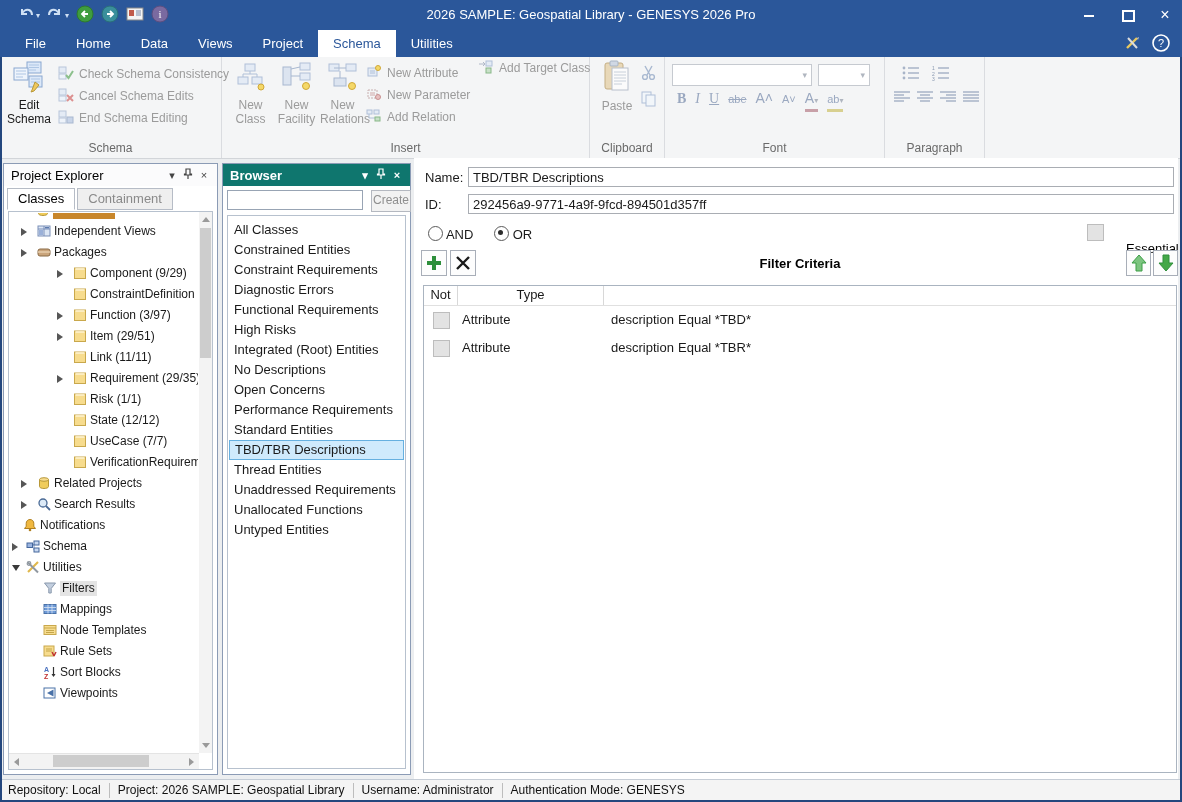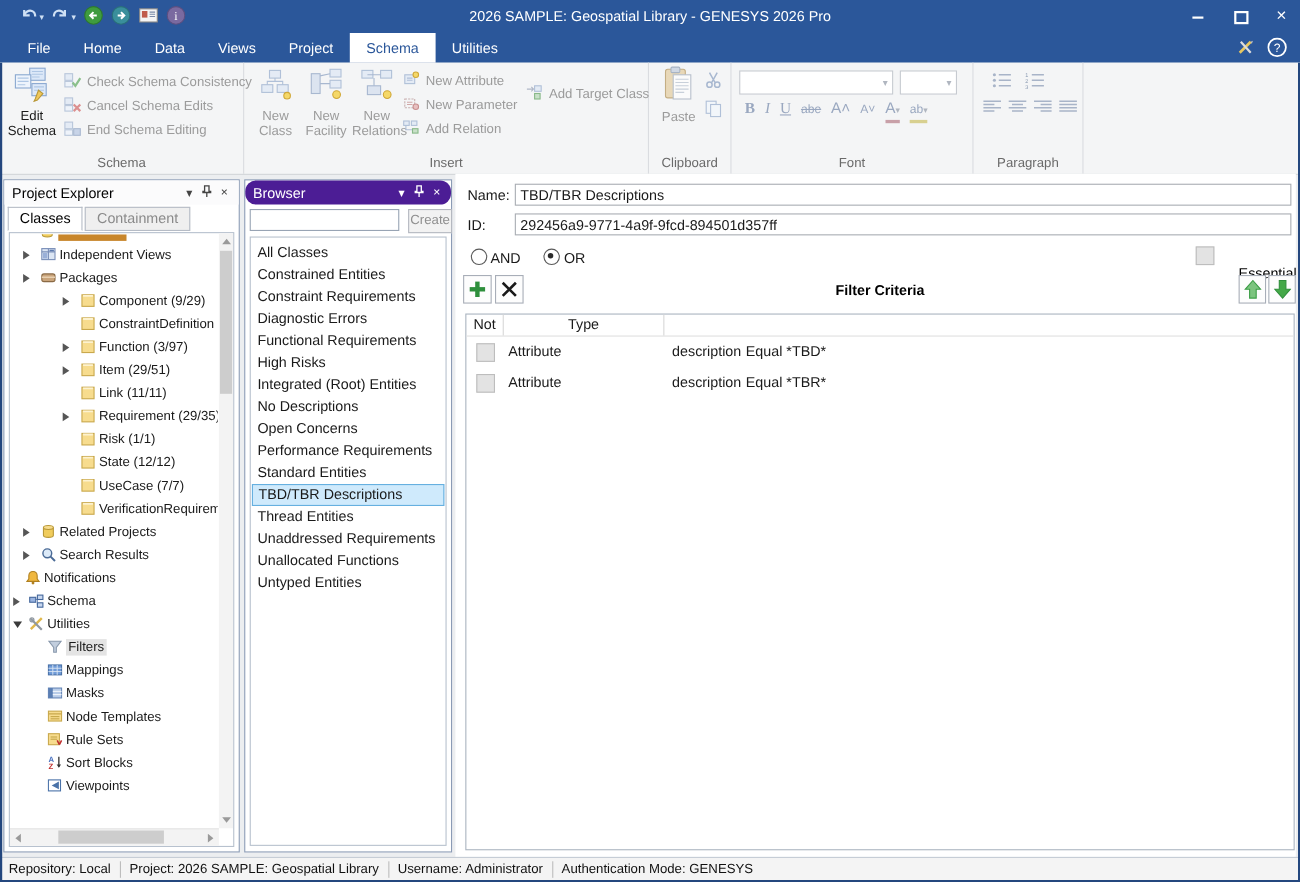--- a/index.html
+++ b/index.html
@@ -32,21 +32,21 @@
   .cmdrow{display:flex;align-items:center;gap:5px;height:22px;font-size:12px;color:#9b9b9b;white-space:nowrap;}
   .combo{height:20px;border:1px solid #c6cad0;background:#fff;position:relative;}
   .combo .arrow{position:absolute;right:4px;top:5px;color:#b0b6c0;font-size:9px;}
   .fbtn{color:#9aa8c0;font-size:14px;line-height:22px;}
   
   .panel{position:absolute;background:#ffffff;border:1px solid #8b9bb5;box-sizing:border-box;}
   .p-header{height:22px;display:flex;align-items:center;padding:0 5px 0 7px;font-size:13px;}
   .p-header .ph-title{flex:1;white-space:nowrap;}
   .ph-ico{width:16px;text-align:center;color:#444;font-size:11px;}
   .pe-header{background:#fbfbfc;color:#000;}
-  .br-header{background:#4c1d95;color:#fff;font-weight:normal;border-radius:10px;}
+  .br-header{background:#0f766e;color:#fff;font-weight:bold;}
   .br-header .ph-ico{color:#fff;}
   .pe-tabs{position:absolute;left:3px;top:24px;height:22px;display:flex;font-size:13px;}
   .pe-tab{padding:2px 10px 0 10px;border:1px solid #b6bcc6;margin-right:2px;}
   .pe-tab.active{background:#fff;border-bottom:1px solid #fff;color:#000;}
   .pe-tab.inactive{background:#efefef;color:#8a8a8a;}
   .pe-body{position:absolute;left:4px;right:4px;top:47px;bottom:4px;border:1px solid #b7c1ce;background:#fff;overflow:hidden;}
   .tree{position:absolute;left:1px;top:1px;right:14px;bottom:16px;overflow:hidden;}
   .trow{height:21px;position:relative;white-space:nowrap;font-size:12px;}
   .texp{position:absolute;top:7px;width:0;height:0;}
   .texp.collapsed{border-top:4px solid transparent;border-bottom:4px solid transparent;border-left:6px solid #565656;}
@@ -252,21 +252,21 @@
           <div class="cmdrow">
             <span><svg width="16" height="16" viewBox="0 0 16 16">
                 <rect x="1" y="2" width="5" height="4" fill="#e4ebf5" stroke="#b0c0d8"></rect>
                 <rect x="8" y="2" width="5" height="4" fill="#e4ebf5" stroke="#b0c0d8"></rect>
                 <path d="M3 6v4h8" stroke="#b0c0d8" fill="none"></path>
                 <rect x="9" y="9" width="5" height="4" fill="#c8e0c8" stroke="#88b888"></rect>
               </svg></span>
             <span>Add Relation</span>
           </div>
         </div>
-        <div class="cmdrow" style="position: absolute; left: 256px; top: 17px;">
+        <div class="cmdrow" style="position: absolute; left: 256px; top: 0;">
           <span><svg width="16" height="16" viewBox="0 0 16 16">
               <path d="M1 5h6M5 3l2 2-2 2" stroke="#b0b8c8" fill="none"></path>
               <rect x="8" y="2" width="6" height="5" fill="#e4ebf5" stroke="#b0c0d8"></rect>
               <rect x="8" y="9" width="5" height="5" fill="#c8e0c8" stroke="#88b888"></rect>
             </svg></span>
           <span>Add Target Class</span>
         </div>
         <div class="rgroup-label">Insert</div>
       </div>
       <div class="rgroup" style="width: 75px;">
@@ -503,28 +503,20 @@
           </div>
           <div class="trow">
             <span class="tico" style="left: 33px;"><svg width="14" height="14" viewBox="0 0 14 14">
                 <rect x="1" y="2.5" width="12" height="9" fill="#6f9bd8" stroke="#4a72a8"></rect>
                 <path d="M1 5.5h12M1 8.5h12M5 2.5v9M9 2.5v9" stroke="#dce6f4" stroke-width=".8"></path>
               </svg></span>
             <span class="tlabel" style="left: 50px;">Mappings</span>
           </div>
           <div class="trow">
             <span class="tico" style="left: 33px;"><svg width="14" height="14" viewBox="0 0 14 14">
-                <rect x="1" y="2.5" width="12" height="9" fill="#b8cce8" stroke="#6888b8"></rect>
-                <rect x="1" y="2.5" width="4" height="9" fill="#5b7fb4"></rect>
-                <path d="M5 5.5h8M5 8.5h8" stroke="#fff" stroke-width=".8"></path>
-              </svg></span>
-            <span class="tlabel" style="left: 50px;">Masks</span>
-          </div>
-          <div class="trow">
-            <span class="tico" style="left: 33px;"><svg width="14" height="14" viewBox="0 0 14 14">
                 <rect x="1" y="2.5" width="12" height="9" fill="#f7dc8e" stroke="#c9a84c"></rect>
                 <path d="M1 5h12" stroke="#c9a84c"></path>
                 <path d="M3 7.5h8M3 9.5h8" stroke="#b89838" stroke-width=".8"></path>
               </svg></span>
             <span class="tlabel" style="left: 50px;">Node Templates</span>
           </div>
           <div class="trow">
             <span class="tico" style="left: 33px;"><svg width="14" height="14" viewBox="0 0 14 14">
                 <rect x="1" y="2" width="10" height="10" fill="#f7dc8e" stroke="#c9a84c"></rect>
                 <path d="M3 5h6M3 7h6" stroke="#b89838" stroke-width=".8"></path>

